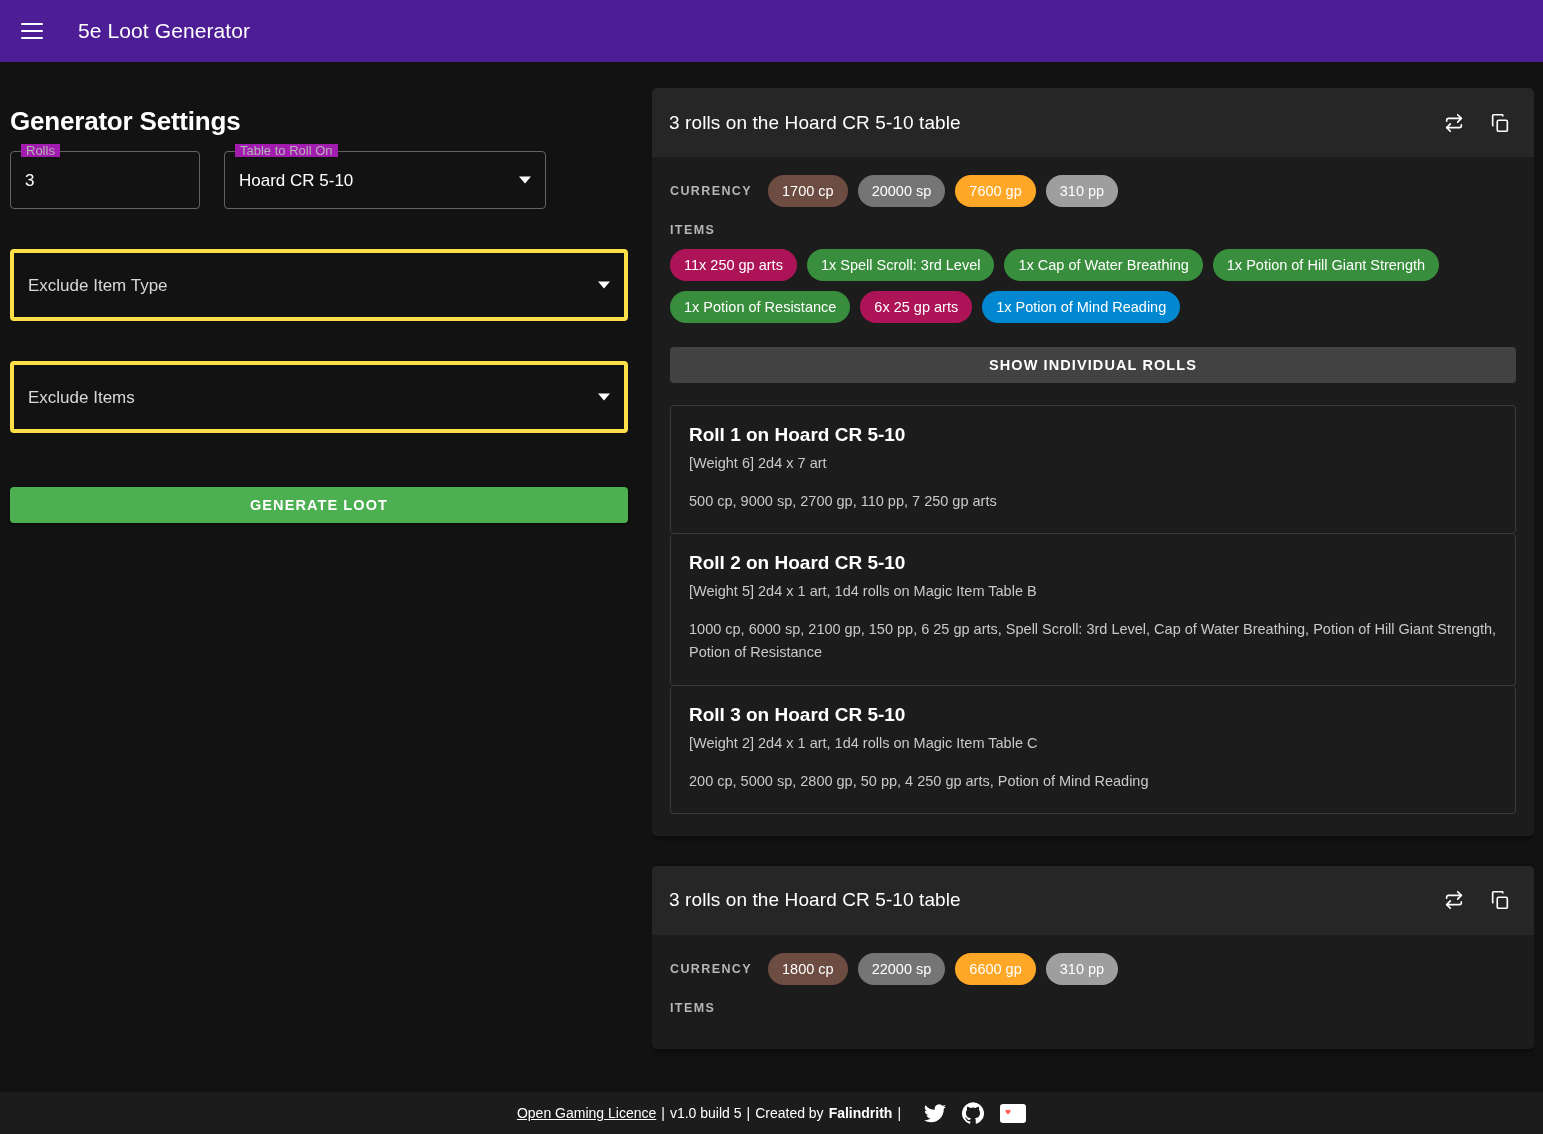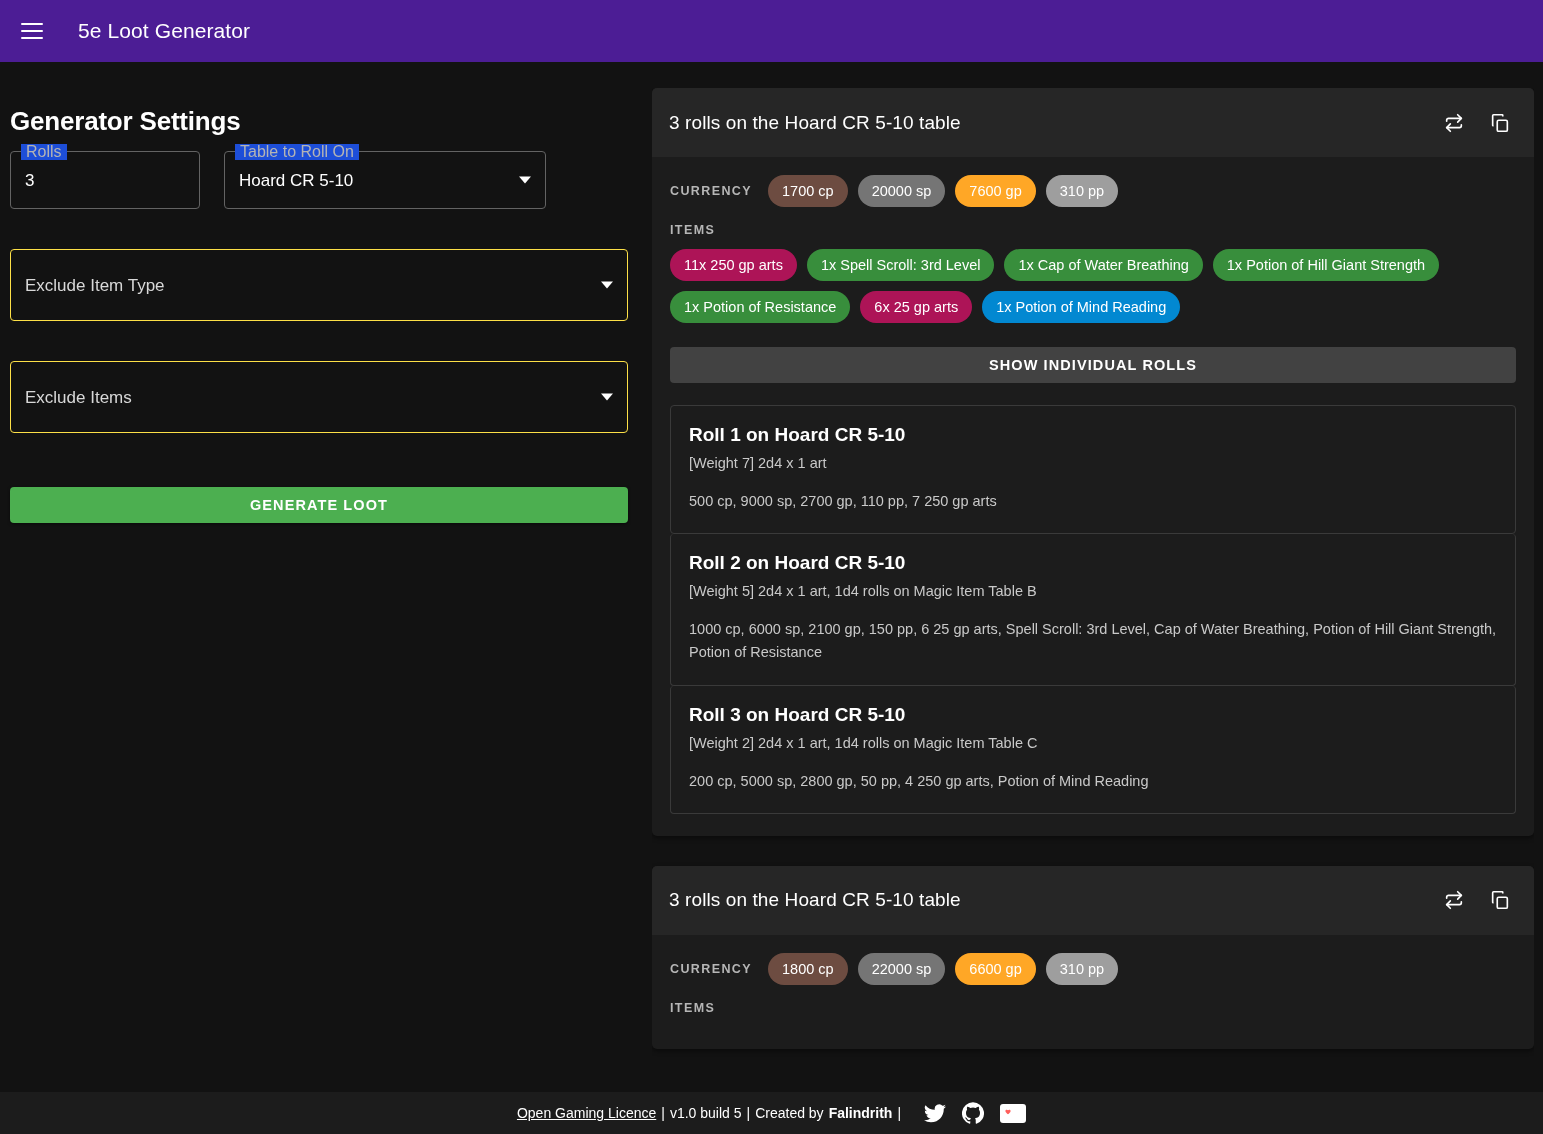--- a/index.html
+++ b/index.html
@@ -88,22 +88,22 @@
     display: flex;
     align-items: center;
     padding: 0 14px;
     cursor: text;
   }
   .field-label {
     position: absolute;
     top: -8px;
     left: 10px;
     padding: 0 5px;
-    background: #1d4ed8;
-    font-size: 16px;
+    background: #a21caf;
+    font-size: 13px;
     color: #b4b4b4;
     line-height: 1;
   }
   .field-value {
     font-size: 17px;
     color: #ffffff;
     line-height: 1;
   }
   .field-rolls { width: 190px; }
   .field-table { width: 322px; }
@@ -122,21 +122,21 @@
     width: 0; height: 0;
     border-left: 6px solid transparent;
     border-right: 6px solid transparent;
     border-top: 7px solid #ffffff;
   }
 
   .select-block {
     position: relative;
     width: 618px;
     margin-top: 40px;
-    border: 1px solid #fde047;
+    border: 4px solid #fde047;
     border-radius: 4px;
     height: 72px;
     display: flex;
     align-items: center;
     padding: 0 14px;
     cursor: pointer;
   }
   .select-block .caret { top: 50%; }
 
   .generate-btn {
@@ -388,21 +388,21 @@
           <span class="chip" style="background: rgb(56, 142, 60);">1x Potion of Resistance</span>
           <span class="chip" style="background: rgb(173, 20, 87);">6x 25 gp arts</span>
           <span class="chip" style="background: rgb(2, 136, 209);">1x Potion of Mind Reading</span>
         </div>
 
         <button class="show-rolls-btn">SHOW INDIVIDUAL ROLLS</button>
 
         <div class="roll-list">
           <div class="roll-card">
             <div class="roll-title">Roll 1 on Hoard CR 5-10</div>
-            <div class="roll-meta">[Weight 7] 2d4 x 1 art</div>
+            <div class="roll-meta">[Weight 6] 2d4 x 7 art</div>
             <div class="roll-contents">500 cp, 9000 sp, 2700 gp, 110 pp, 7 250 gp arts</div>
           </div>
           <div class="roll-card">
             <div class="roll-title">Roll 2 on Hoard CR 5-10</div>
             <div class="roll-meta">[Weight 5] 2d4 x 1 art, 1d4 rolls on Magic Item Table B</div>
             <div class="roll-contents">1000 cp, 6000 sp, 2100 gp, 150 pp, 6 25 gp arts, Spell Scroll: 3rd Level, Cap of Water Breathing, Potion of Hill Giant Strength, Potion of Resistance</div>
           </div>
           <div class="roll-card">
             <div class="roll-title">Roll 3 on Hoard CR 5-10</div>
             <div class="roll-meta">[Weight 2] 2d4 x 1 art, 1d4 rolls on Magic Item Table C</div>

